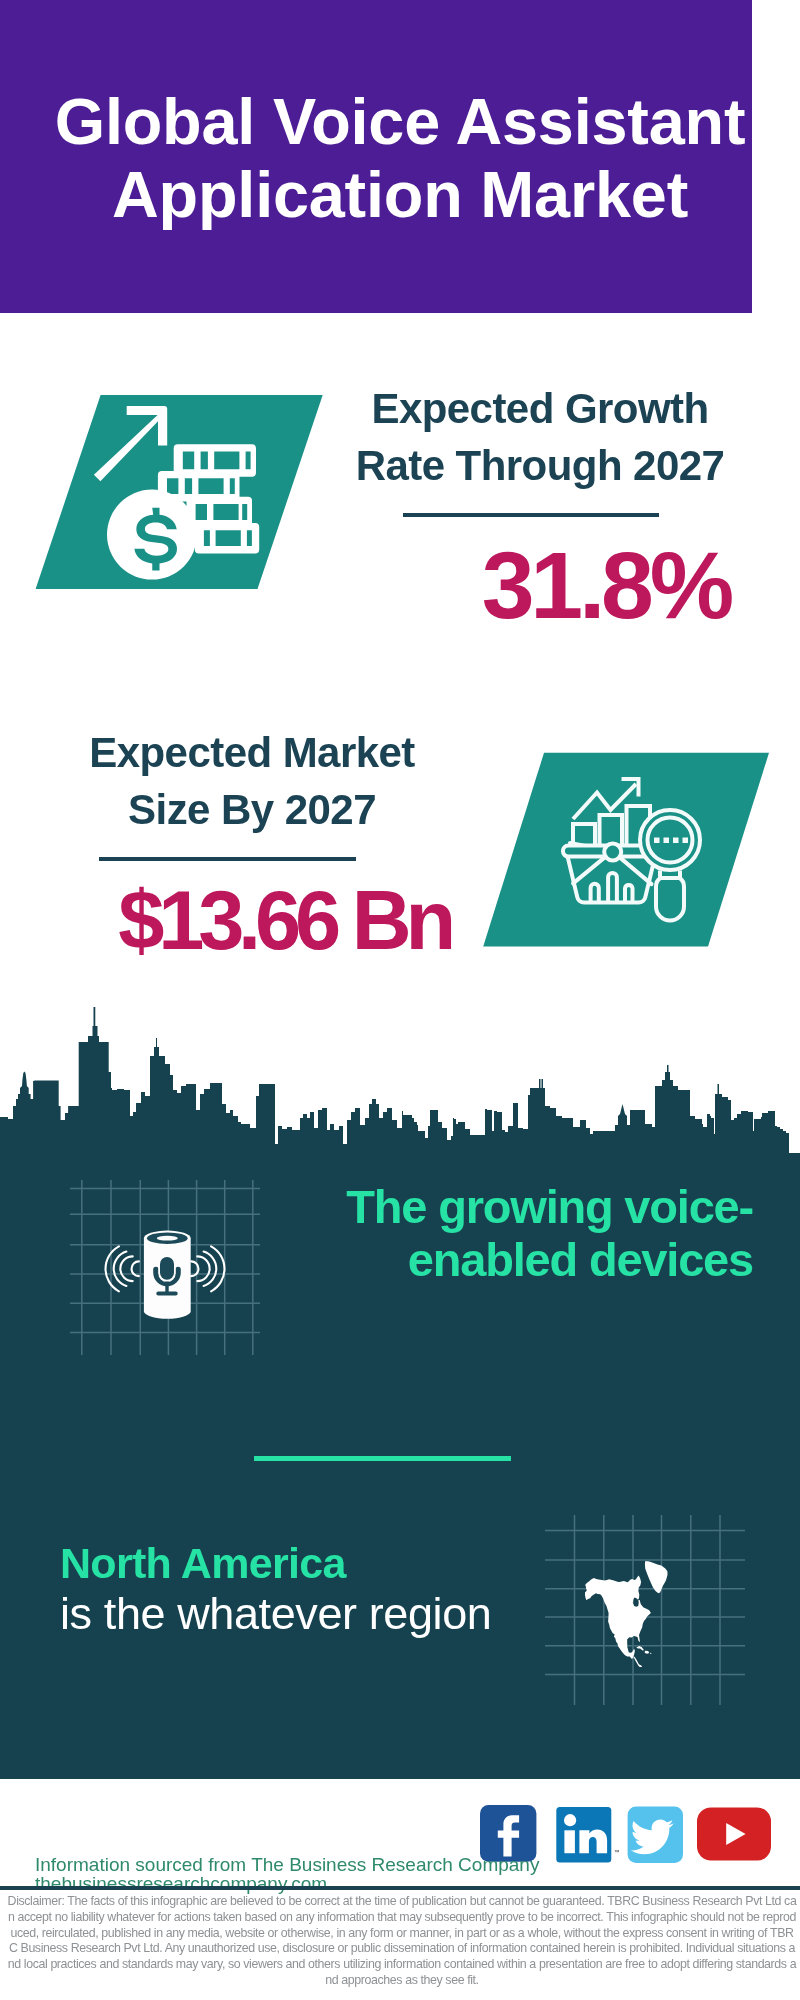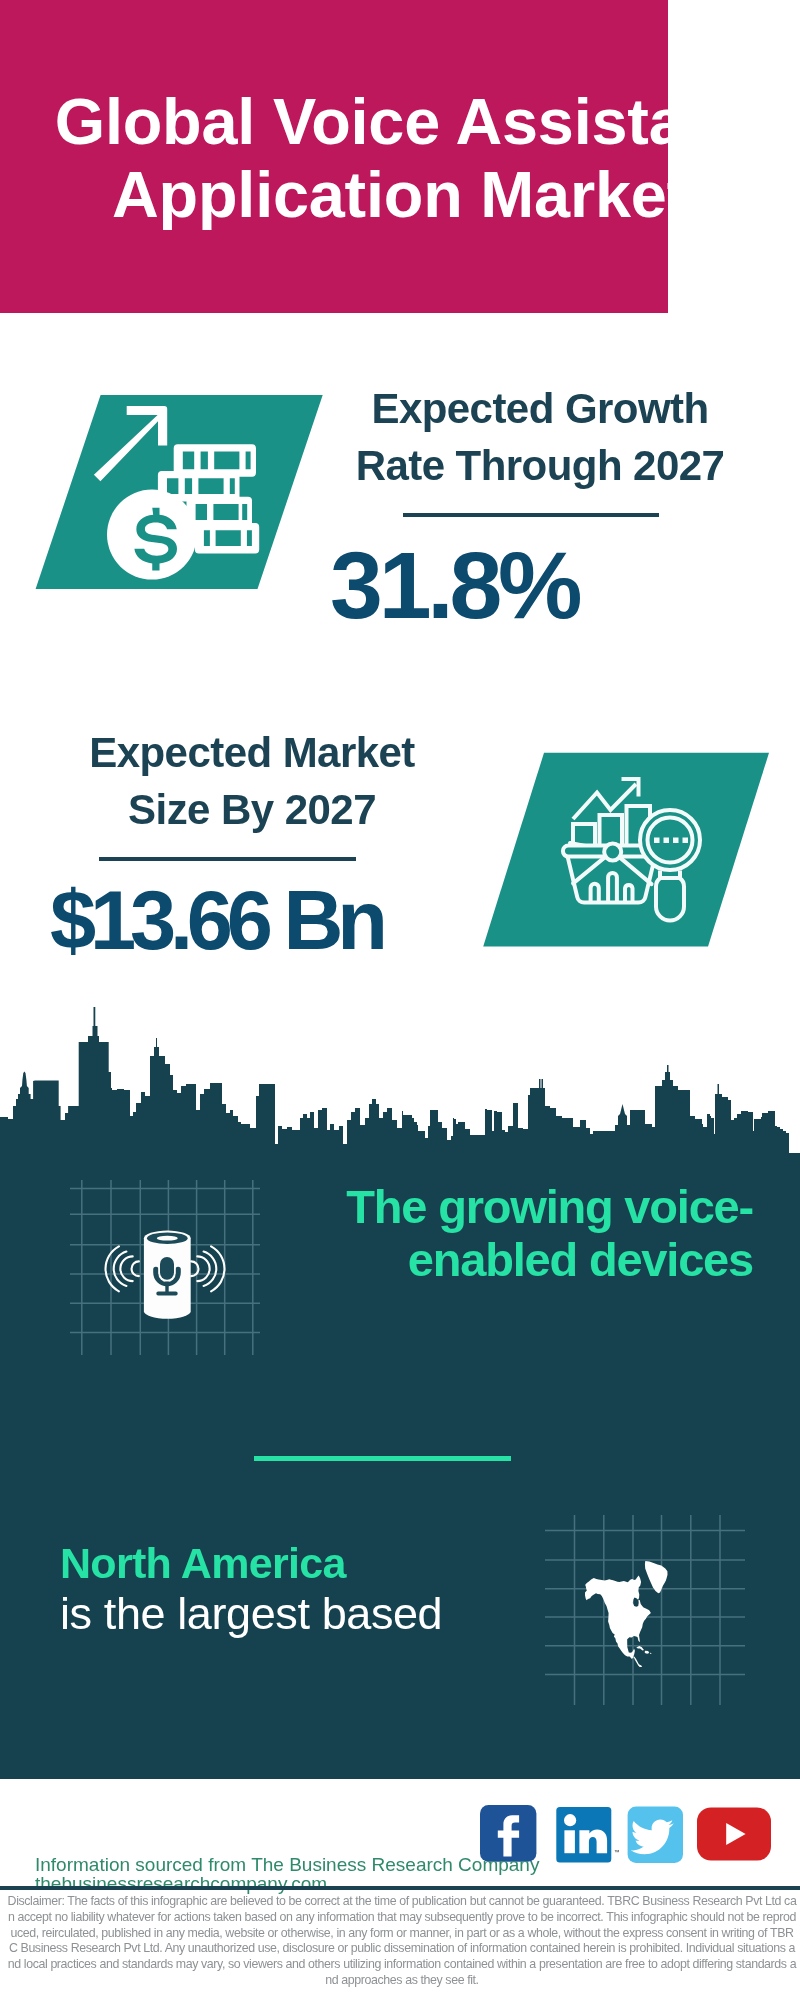--- a/index.html
+++ b/index.html
@@ -1,26 +1,26 @@
 <!DOCTYPE html>
 <html><head>
 <meta charset="utf-8">
 <style>
   html,body{margin:0;padding:0;}
   body{width:800px;height:2000px;background:#ffffff;font-family:"Liberation Sans",sans-serif;overflow:hidden;}
   .page{position:relative;width:800px;height:2000px;background:#fff;}
 
   
-  .header{position:absolute;left:0;top:0;width:668px;height:313px;background:#be185d;}
+  .header{position:absolute;left:0;top:0;width:752px;height:313px;background:#4c1d95;}
   .header-title{position:absolute;left:0;top:85px;width:800px;text-align:center;color:#ffffff;font-size:64.8px;font-weight:bold;line-height:73px;letter-spacing:-0.2px;}
 
   
   .stat-head{color:#1c4354;font-weight:bold;font-size:42px;line-height:56.8px;text-align:center;letter-spacing:-0.55px;}
   .stat-rule{height:4px;background:#1c4354;margin:0 auto;}
-  .stat-value{color:#0c4a6e;font-weight:bold;text-align:left;}
+  .stat-value{color:#be185d;font-weight:bold;text-align:right;}
 
   .stat1{position:absolute;left:340px;top:381px;width:400px;}
   .stat1 .stat-rule{position:absolute;left:63px;top:132px;width:255.5px;}
   .stat1 .stat-value{position:absolute;left:-10px;top:157px;width:400px;font-size:95px;line-height:95px;letter-spacing:-4.2px;}
 
   .stat2{position:absolute;left:52px;top:725px;width:400px;}
   .stat2 .stat-rule{position:absolute;left:46.5px;top:132px;width:257px;}
   .stat2 .stat-value{position:absolute;left:-2px;top:154px;width:400px;font-size:83px;line-height:83px;letter-spacing:-6.2px;}
 
   .para{position:absolute;}
@@ -175,21 +175,21 @@
     </g>
   </svg>
 
   <div class="driver-text">
     <span class="t-green">The growing voice-</span>
     <span class="t-green">enabled devices</span>
   </div>
   <div class="mid-rule"></div>
   <div class="region-text">
     <div class="t-green">North America</div>
-    <div class="t-white">is the largest based</div>
+    <div class="t-white">is the whatever region</div>
   </div>
 
   <svg class="map-icon" viewBox="0 0 200 190" width="200" height="190" style="position:absolute;left:545px;top:1515px;">
     <g stroke="#47707f" stroke-width="1.5" fill="none">
       <path d="M29.5 0 V190 M58.8 0 V190 M88 0 V190 M116.5 0 V190 M145.8 0 V190 M175 0 V190"></path>
       <path d="M0 15.5 H200 M0 45 H200 M0 73.8 H200 M0 102 H200 M0 130.8 H200 M0 159.5 H200"></path>
     </g>
     <g fill="#ffffff">
       <path d="M40.7 71.1 L40.1 70.0 L41.8 67.9 L43.9 66.4 L46.1 64.4 L48.8 62.9 L51.3 64.0 L53.5 64.4 L56.8 65.0 L59.5 65.4 L61.9 65.0 L64.2 64.2 L65.9 64.7 L68.1 65.3 L70.3 66.1 L72.5 66.7 L74.3 67.0 L76.6 66.4 L78.9 65.9 L81.1 66.7 L82.9 67.3 L84.0 66.1 L85.6 64.4 L87.3 63.9 L89.1 65.0 L90.7 64.4 L92.2 62.2 L93.7 60.5 L95.1 63.3 L96.1 66.9 L95.3 70.4 L93.7 72.5 L93.4 76.1 L94.3 79.6 L94.0 83.2 L92.8 84.6 L91.4 83.2 L89.5 82.5 L88.3 84.6 L87.8 88.1 L89.2 91.0 L91.3 91.7 L93.2 91.0 L93.7 88.1 L93.4 84.6 L94.8 85.3 L95.7 88.9 L97.2 91.0 L98.6 92.4 L101.4 93.8 L104.2 95.2 L105.9 98.1 L103.4 100.2 L102.1 101.6 L100.9 103.8 L99.0 105.9 L97.8 108.7 L97.2 112.3 L95.3 116.5 L94.0 120.1 L95.0 127.2 L93.4 125.7 L92.6 122.2 L91.1 121.5 L88.8 120.9 L86.7 122.6 L84.4 122.2 L82.2 124.3 L82.2 127.9 L82.3 132.1 L83.8 137.4 L86.1 137.8 L87.6 136.4 L89.1 133.8 L89.9 135.7 L89.2 139.2 L88.4 141.4 L90.0 144.9 L91.6 147.7 L93.2 150.6 L94.7 152.0 L97.1 152.0 L96.3 150.6 L93.9 149.2 L92.3 146.3 L90.8 143.5 L89.2 141.4 L86.9 143.9 L84.6 141.6 L82.3 141.4 L80.0 140.2 L77.7 137.8 L76.2 135.7 L74.7 133.6 L73.2 131.4 L72.5 128.6 L71.0 126.5 L70.4 123.6 L68.9 121.5 L69.7 119.4 L67.6 117.9 L66.2 115.4 L64.9 113.0 L64.3 110.1 L63.1 106.6 L63.4 102.3 L63.6 98.1 L62.5 94.5 L61.5 91.0 L59.8 88.1 L58.3 83.9 L56.8 81.0 L55.2 79.2 L52.7 78.9 L51.0 78.2 L48.9 79.6 L46.7 81.0 L45.1 83.2 L43.0 83.9 L41.5 85.3 L40.6 83.2 L40.0 80.3 L40.0 77.5 L41.8 75.4 L41.1 73.2 L40.7 71.1 Z"></path>
       <path d="M100.3 46.0 L104.3 46.6 L108.6 48.0 L112.5 49.4 L116.3 50.5 L120.3 53.4 L122.4 56.2 L122.5 59.8 L121.8 62.6 L120.9 65.4 L119.4 68.3 L117.8 71.1 L116.3 74.7 L115.0 77.5 L113.3 78.2 L110.5 76.1 L108.0 72.5 L106.1 68.3 L104.2 64.0 L102.2 59.1 L100.2 53.4 L99.9 49.1 L100.3 46.0 Z"></path>

